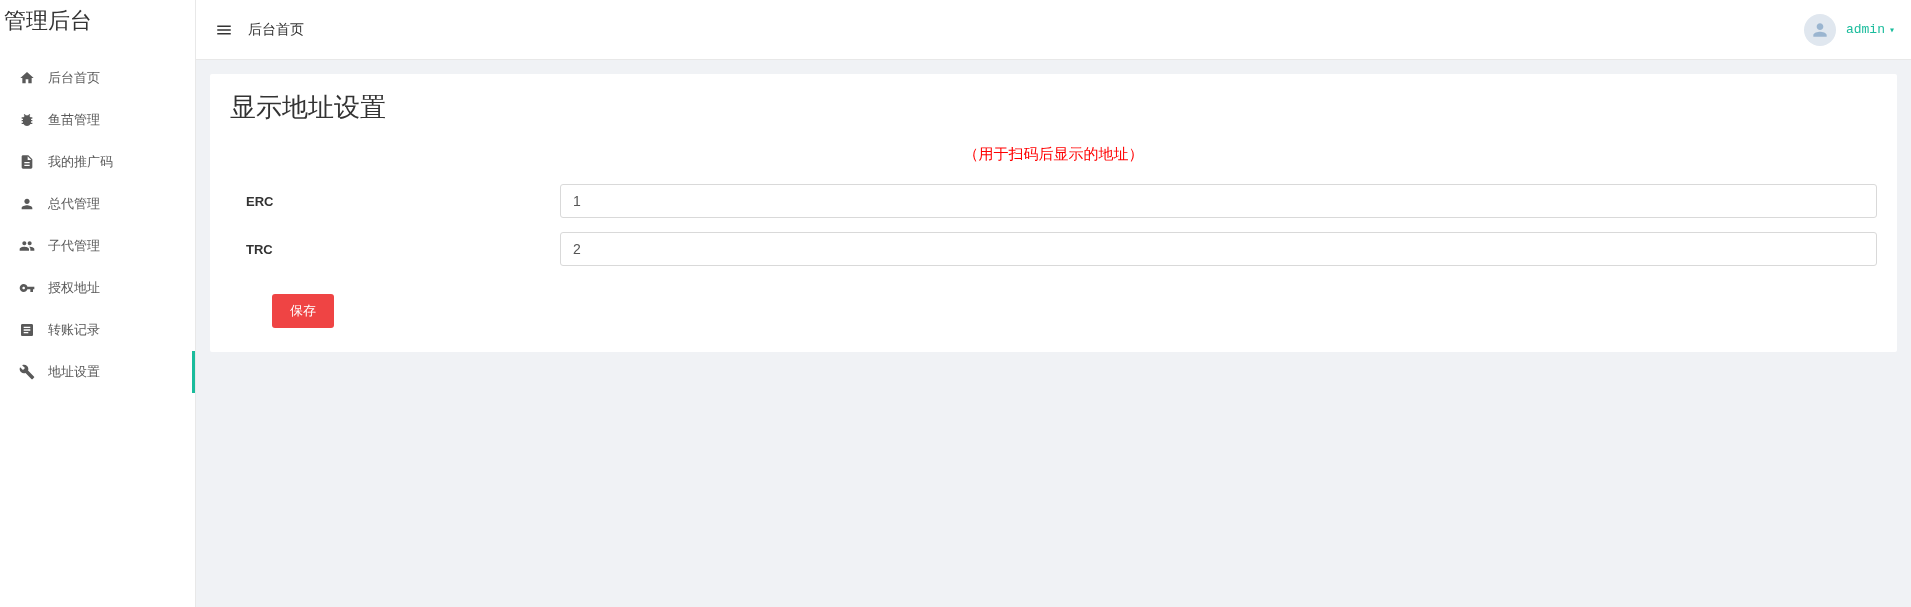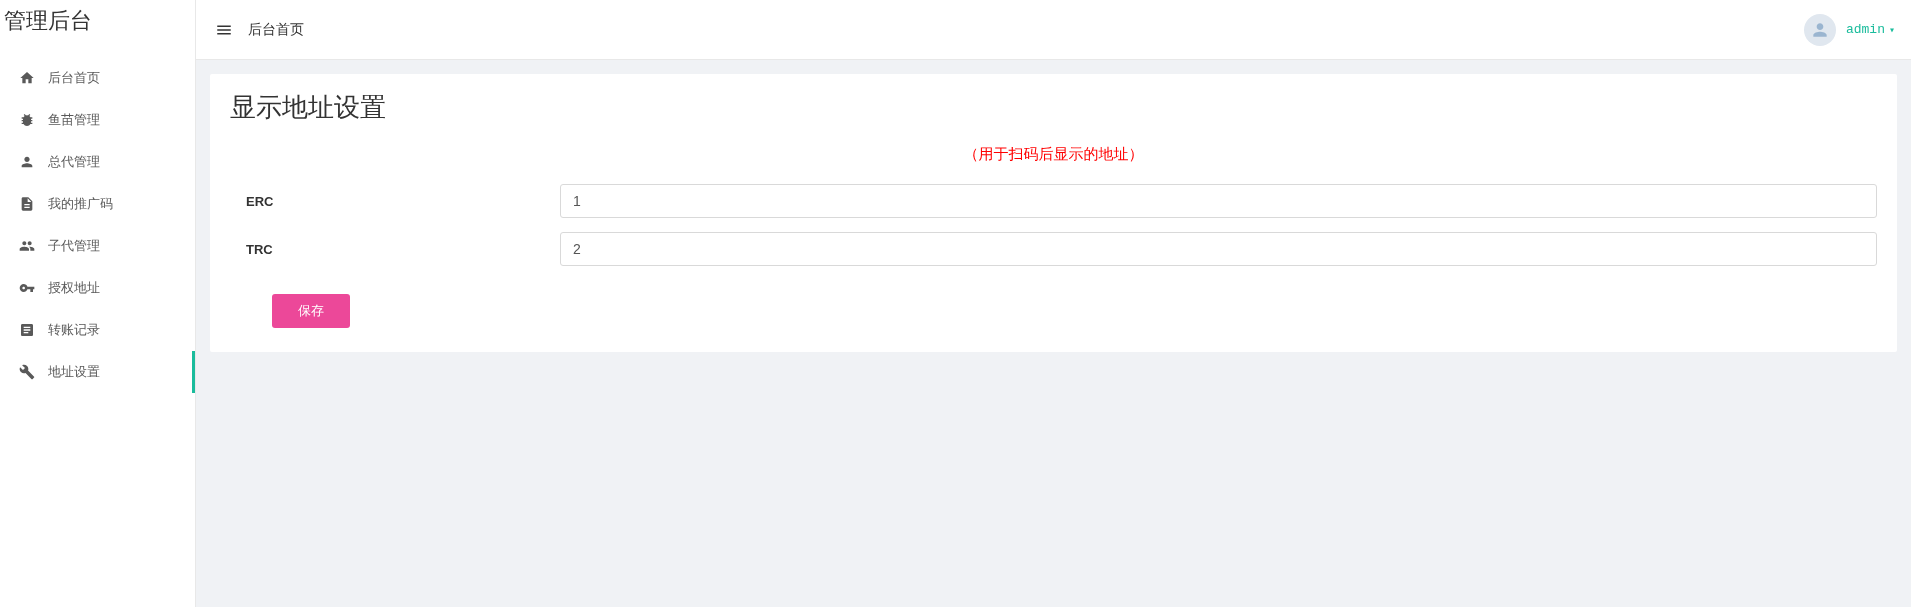--- a/index.html
+++ b/index.html
@@ -178,24 +178,24 @@
       padding: 0 12px;
       font-size: 14px;
       color: #555;
       outline: none;
     }
     .form-actions {
       margin-top: 28px;
       padding-left: 42px;
     }
     .btn-save {
-      background: #ec4899;
+      background: #ef4444;
       color: #fff;
       border: none;
-      padding: 8px 26px;
+      padding: 8px 18px;
       font-size: 13px;
       border-radius: 3px;
       cursor: pointer;
     }
   </style>
 </head>
 <body>
 
 <div class="layout">
   <aside class="sidebar">
@@ -213,32 +213,32 @@
         <span class="icon">
           <svg viewBox="0 0 24 24">
               <path d="M20 8h-2.81c-.45-.78-1.07-1.45-1.82-1.96L17 4.41 15.59 3l-2.17 2.17C12.96 5.06 12.49 5 12 5s-.96.06-1.41.17L8.41 3 7 4.41l1.62 1.63C7.88 6.55 7.26 7.22 6.81 8H4v2h2.09c-.05.33-.09.66-.09 1v1H4v2h2v1c0 .34.04.67.09 1H4v2h2.81c1.04 1.79 2.97 3 5.19 3s4.15-1.21 5.19-3H20v-2h-2.09c.05-.33.09-.66.09-1v-1h2v-2h-2v-1c0-.34-.04-.67-.09-1H20V8z"></path>
             </svg>
         </span>
         <span>鱼苗管理</span>
       </li>
       <li class="sidebar-item">
         <span class="icon">
           <svg viewBox="0 0 24 24">
+              <path d="M14 2H6c-1.1 0-2 .9-2 2v16c0 1.1.9 2 2 2h12c1.1 0 2-.9 2-2V8l-6-6zm2 16H8v-2h8v2zm0-4H8v-2h8v2zm-3-5V3.5L18.5 9H13z"></path>
+            </svg>
+        </span>
+        <span>我的推广码</span>
+      </li>
+      <li class="sidebar-item">
+        <span class="icon">
+          <svg viewBox="0 0 24 24">
               <path d="M12 12c2.21 0 4-1.79 4-4s-1.79-4-4-4-4 1.79-4 4 1.79 4 4 4zm0 2c-2.67 0-8 1.34-8 4v2h16v-2c0-2.66-5.33-4-8-4z"></path>
             </svg>
         </span>
         <span>总代管理</span>
-      </li>
-      <li class="sidebar-item">
-        <span class="icon">
-          <svg viewBox="0 0 24 24">
-              <path d="M14 2H6c-1.1 0-2 .9-2 2v16c0 1.1.9 2 2 2h12c1.1 0 2-.9 2-2V8l-6-6zm2 16H8v-2h8v2zm0-4H8v-2h8v2zm-3-5V3.5L18.5 9H13z"></path>
-            </svg>
-        </span>
-        <span>我的推广码</span>
       </li>
       <li class="sidebar-item">
         <span class="icon">
           <svg viewBox="0 0 24 24">
               <path d="M16 11c1.66 0 2.99-1.34 2.99-3S17.66 5 16 5s-3 1.34-3 3 1.34 3 3 3zm-8 0c1.66 0 2.99-1.34 2.99-3S9.66 5 8 5 5 6.34 5 8s1.34 3 3 3zm0 2c-2.33 0-7 1.17-7 3.5V19h14v-2.5c0-2.33-4.67-3.5-7-3.5zm8 0c-.29 0-.62.02-.97.05 1.16.84 1.97 1.97 1.97 3.45V19h6v-2.5c0-2.33-4.67-3.5-7-3.5z"></path>
             </svg>
         </span>
         <span>子代管理</span>
       </li>
       <li class="sidebar-item">

